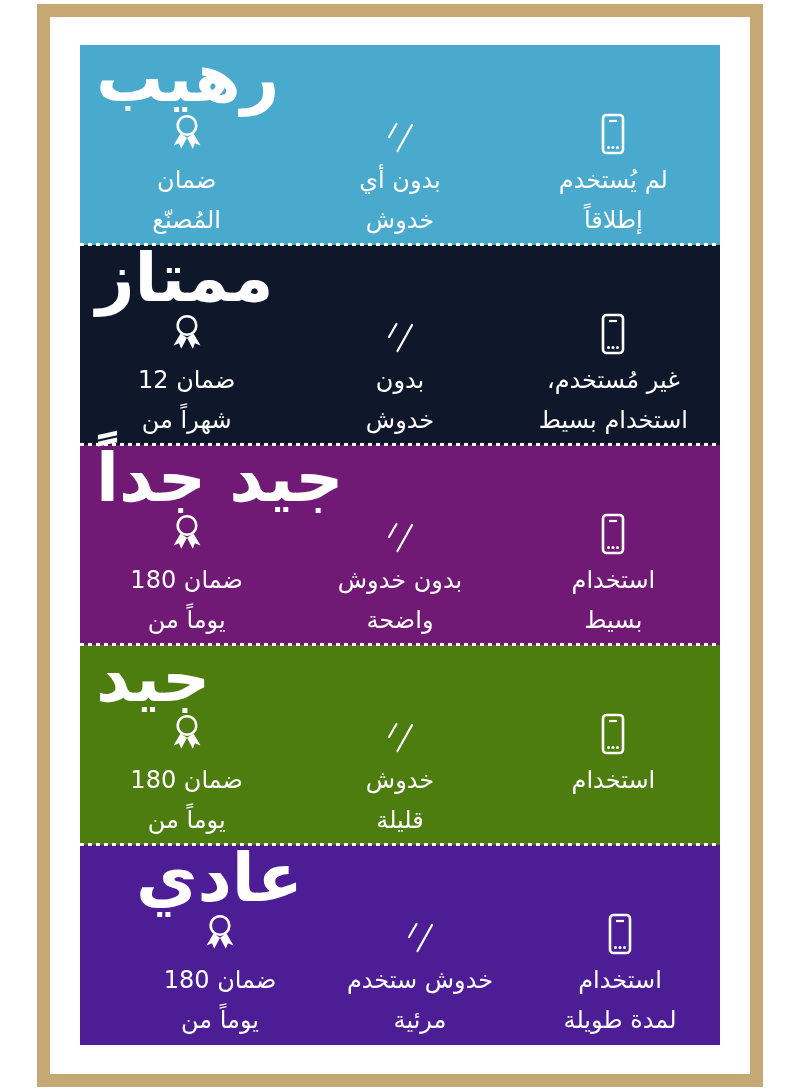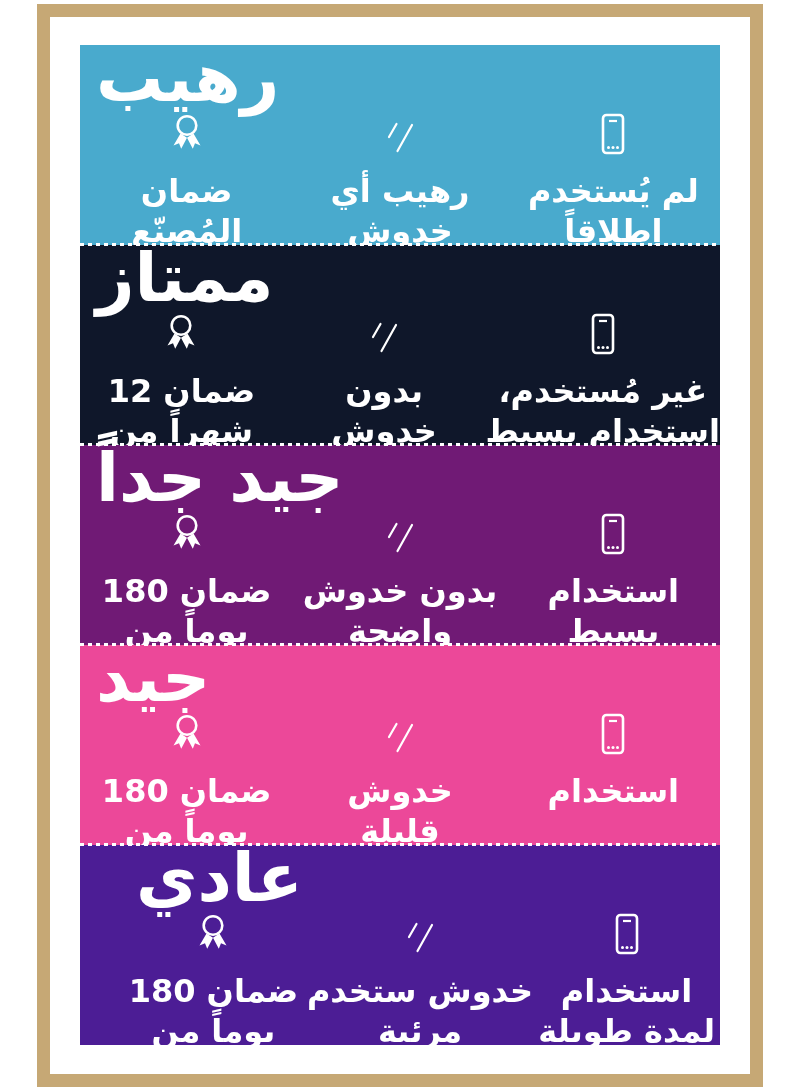--- a/index.html
+++ b/index.html
@@ -25,21 +25,21 @@
     direction: rtl;
   }
   .band {
     position: relative;
     height: 200px;
     color: #ffffff;
   }
   .band-0 { background: #49AACD; }
   .band-1 { background: #0f172a; }
   .band-2 { background: #701a75; }
-  .band-3 { background: #ec4899; }
+  .band-3 { background: #4d7c0f; }
   .band-4 { background: #4c1d95; padding-left: 40px; }
   .band + .band::before {
     content: "";
     position: absolute;
     left: 0; right: 0; top: -2px;
     height: 3px;
     background: repeating-linear-gradient(to right, #ffffff 0 4px, transparent 4px 8px);
   }
   .band-title {
     margin: 0;
@@ -61,24 +61,24 @@
     align-items: center;
   }
   .icon {
     height: 44px;
     display: flex;
     align-items: flex-end;
     justify-content: center;
   }
   .icon svg { display: block; }
   .col-text {
-    margin-top: 14px;
+    margin-top: 3px;
     text-align: center;
-    font-size: 32px;
-    font-weight: bold;
+    font-size: 24px;
+    font-weight: normal;
     line-height: 40px;
     white-space: nowrap;
   }
   .svg-defs { position: absolute; width: 0; height: 0; overflow: hidden; }
 </style>
 </head>
 <body>
 
 <svg class="svg-defs" aria-hidden="true">
   <defs>
@@ -120,21 +120,21 @@
             <div>إطلاقاً</div>
           </div>
         </div>
         <div class="col">
           <span class="icon">
               <svg width="40" height="44">
                 <use href="#sym-scratches"></use>
               </svg>
             </span>
           <div class="col-text">
-            <div>رهيب أي</div>
+            <div>بدون أي</div>
             <div>خدوش</div>
           </div>
         </div>
         <div class="col">
           <span class="icon">
               <svg width="40" height="44">
                 <use href="#sym-medal"></use>
               </svg>
             </span>
           <div class="col-text">

